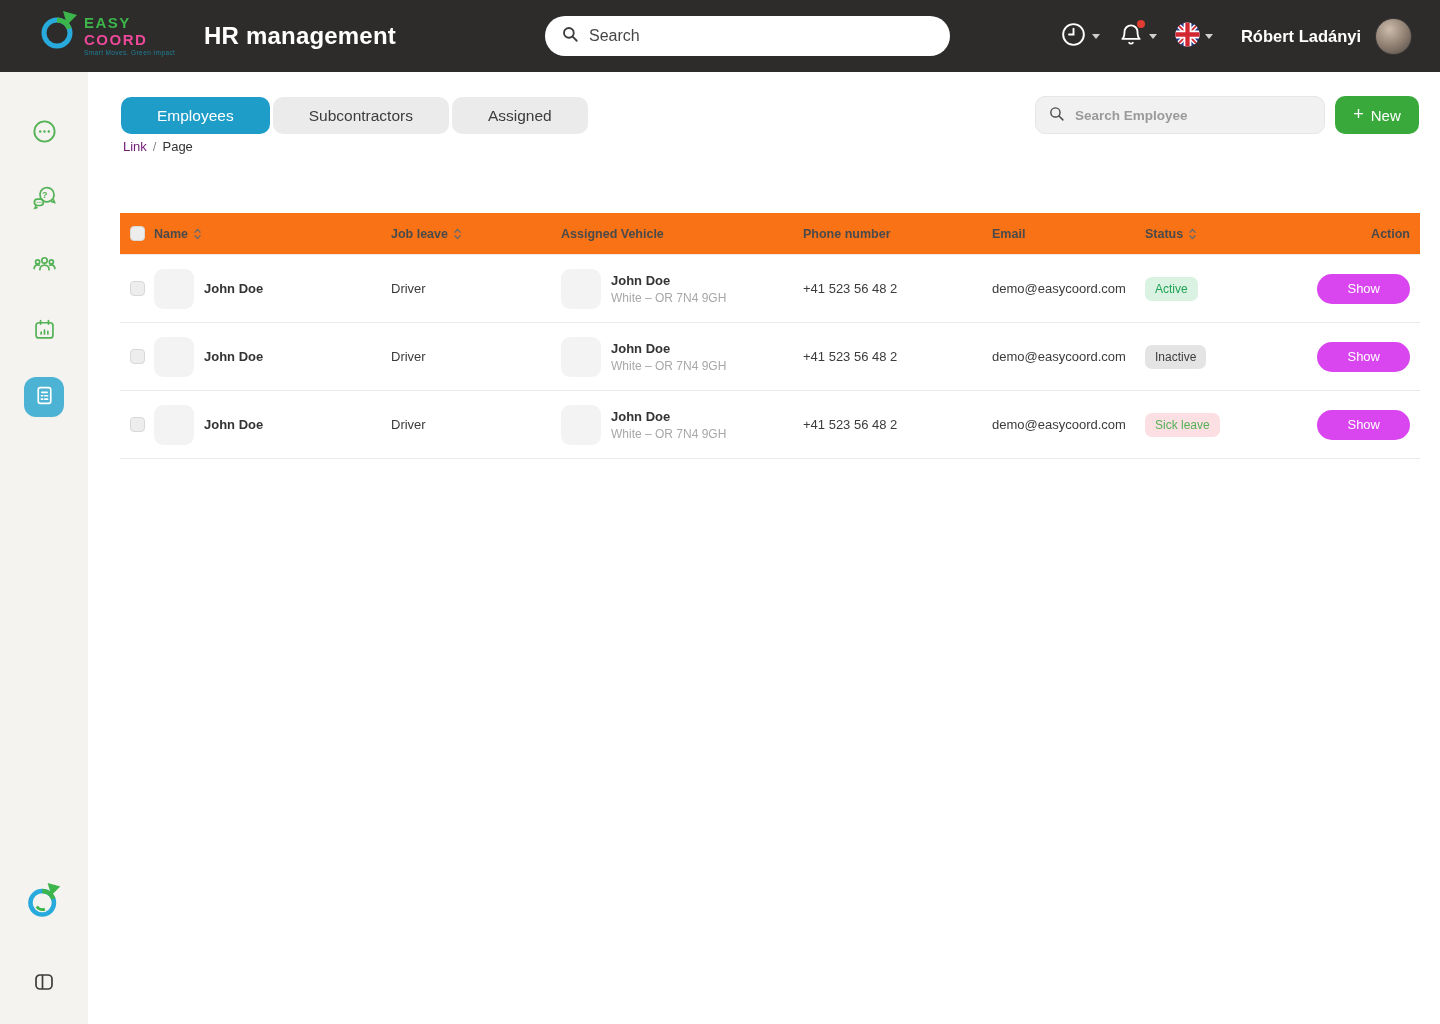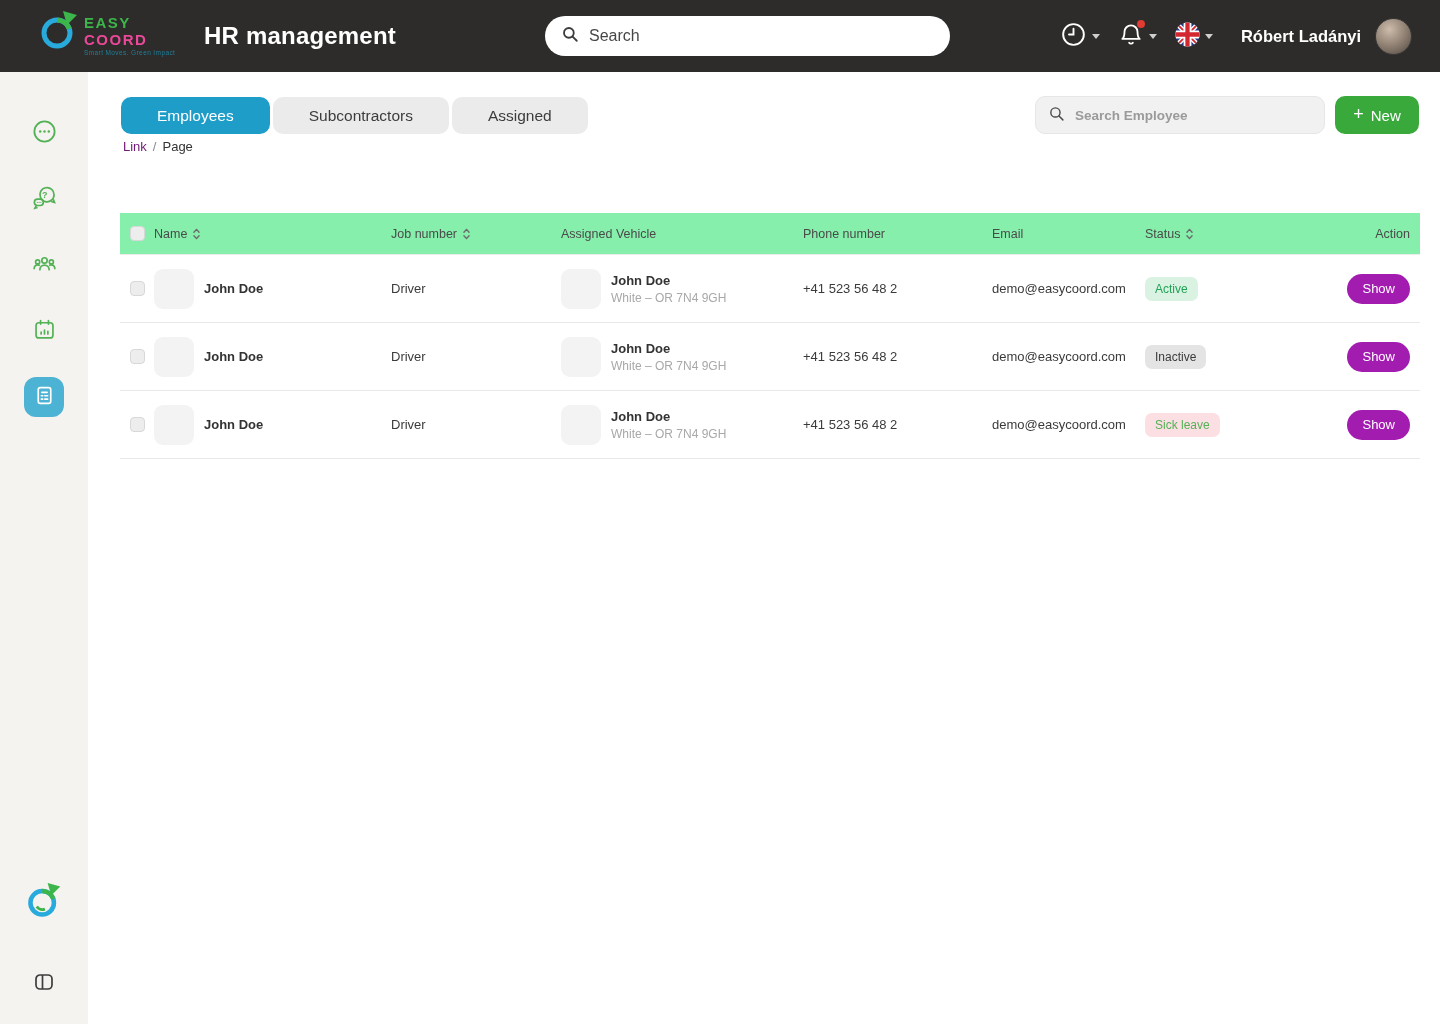--- a/index.html
+++ b/index.html
@@ -43,36 +43,36 @@
 
   .toolbar-search { position:absolute; left:947px; top:24px; width:290px; height:38px; background:#f1f1f1; border:1px solid #e6e6e6; border-radius:10px; display:flex; align-items:center; padding:0 12px; gap:10px; }
   .toolbar-search input { border:none; outline:none; background:transparent; font-size:13.5px; color:#333; width:100%; font-family:"Liberation Sans", sans-serif;font-weight:bold; }
   .toolbar-search input::placeholder { color:#9a9a9a; }
   .btn-new { position:absolute; left:1247px; top:24px; width:84px; height:38px; background:#3aa93c; border:none; border-radius:10px; color:#fff; font-size:15px; display:flex; align-items:center; justify-content:center; gap:7px; cursor:pointer; font-family:"Liberation Sans", sans-serif; }
   .plus-glyph { font-size:18px; font-weight:400; line-height:1; margin-top:-2px; }
 
   
   .table { position:absolute; left:32px; top:141px; width:1300px; }
   .t-head, .t-row { display:grid; grid-template-columns:34px 237px 170px 242px 189px 153px 155px 1fr; align-items:center; }
-  .t-head { height:42px; background:#86efac; border-bottom:1px solid #ececec; color:#4a4a4a; font-size:12.5px; }
+  .t-head { height:42px; background:#f97316; border-bottom:1px solid #ececec; color:#4a4a4a; font-size:12.5px;font-weight:bold; }
   .t-row { height:68px; border-bottom:1px solid #e9e9e9; background:#fff; }
   .th { display:flex; align-items:center; gap:5px; }
   .th.right, .td.right { justify-content:flex-end; padding-right:10px; }
   .td { display:flex; align-items:center; font-size:13px; color:#3b3b3b; }
   .checkbox { width:15px; height:15px; border-radius:4px; background:#ededed; border:1px solid #d8d8d8; margin-left:10px; cursor:pointer; }
   .ph-avatar { width:40px; height:40px; border-radius:9px; background:#f3f3f3; flex:0 0 40px; }
   .cell-person { gap:10px; }
   .name-text { font-weight:bold; color:#333; font-size:13px; }
   .veh-lines { display:flex; flex-direction:column; gap:3px; }
   .veh-sub { font-size:12px; color:#a8a8a8; }
   .badge { padding:5px 10px; border-radius:7px; font-size:12px; white-space:nowrap; }
   .badge-active { background:#d9f2e1; color:#21a357; }
   .badge-inactive { background:#e4e4e4; color:#3c3c3c; }
   .badge-sick { background:#fbdfe3; color:#54b156; }
-  .btn-show { background:#a21caf; color:#fff; border:none; border-radius:15px; height:30px; padding:0 15px; font-size:13px; cursor:pointer; font-family:"Liberation Sans", sans-serif; }
+  .btn-show { background:#d946ef; color:#fff; border:none; border-radius:15px; height:30px; padding:0 30px; font-size:13px; cursor:pointer; font-family:"Liberation Sans", sans-serif; }
   .sort-glyph { display:inline-flex; flex-direction:column; line-height:0; gap:1px; }
 </style>
 </head>
 <body>
 
 <div class="topbar">
   <div class="logo-wrap">
     <span>
       <svg width="42" height="42" viewBox="0 0 42 42">
         <circle cx="19" cy="23" r="13" fill="none" stroke="#29aadd" stroke-width="5"></circle>
@@ -262,21 +262,21 @@
       <div class="th">
         <span>Name</span>
         <span class="sort-glyph">
           <svg width="9" height="12" viewBox="0 0 10 14" fill="none" stroke="#6a6a6a" stroke-width="1.6" stroke-linecap="round" stroke-linejoin="round">
               <path d="M2 5l3-3.4L8 5"></path>
               <path d="M2 9l3 3.4L8 9"></path>
             </svg>
         </span>
       </div>
       <div class="th">
-        <span>Job number</span>
+        <span>Job leave</span>
         <span class="sort-glyph">
           <svg width="9" height="12" viewBox="0 0 10 14" fill="none" stroke="#6a6a6a" stroke-width="1.6" stroke-linecap="round" stroke-linejoin="round">
               <path d="M2 5l3-3.4L8 5"></path>
               <path d="M2 9l3 3.4L8 9"></path>
             </svg>
         </span>
       </div>
       <div class="th">
         <span>Assigned Vehicle</span>
       </div>

